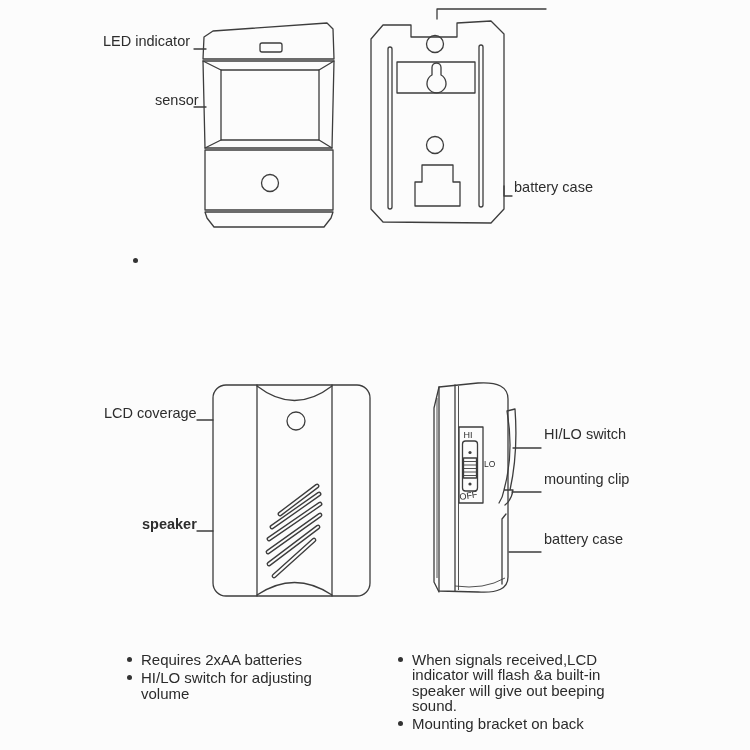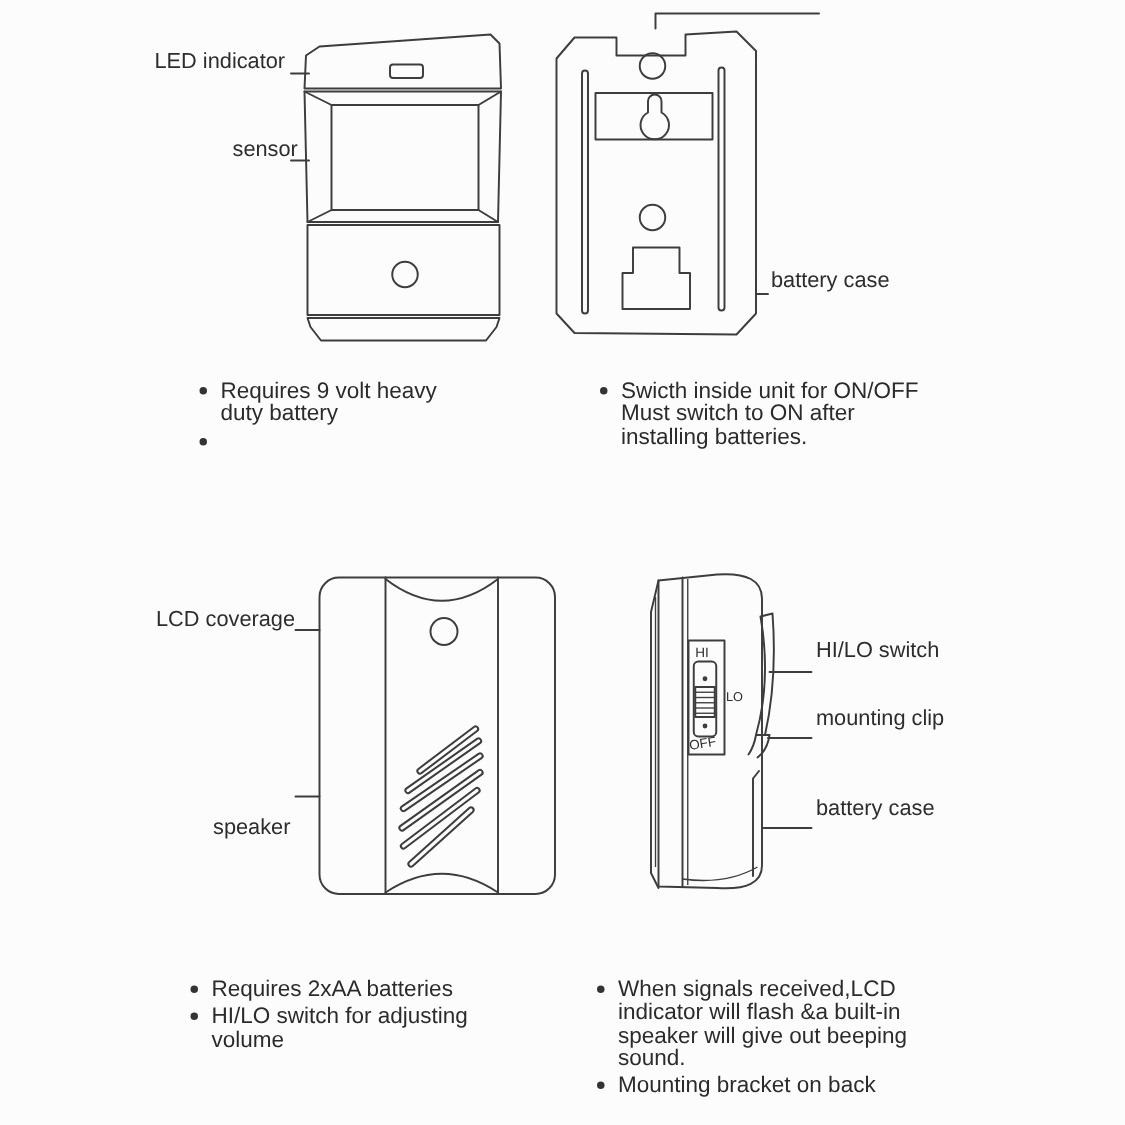--- a/index.html
+++ b/index.html
@@ -113,44 +113,31 @@
     <path class="ln" d="M 197,531 H 213"></path>
     <path class="ln" d="M 513,448 H 541"></path>
     <path class="ln" d="M 512,492 H 541"></path>
     <path class="ln" d="M 509,552 H 541"></path>
   </svg>
 
   <div class="label" style="left:103px; top:33px;">LED indicator</div>
   <div class="label" style="left:155px; top:92px;">sensor</div>
   <div class="label" style="left:514px; top:179px;">battery case</div>
   <div class="label" style="left:104px; top:405px;">LCD coverage</div>
-  <div class="label" style="left:142px; top:544px;">speaker</div>
+  <div class="label" style="left:142px; top:516px;font-weight:bold;">speaker</div>
   <div class="label" style="left:544px; top:426px;">HI/LO switch</div>
   <div class="label" style="left:544px; top:471px;text-align:center;">mounting clip</div>
   <div class="label" style="left:544px; top:531px;">battery case</div>
 
   <div class="bullets" style="left:133px; top:253px; width:265px;">
     <div class="bullet-item">
       <span class="bullet-dot"></span>
-      <span class="bullet-text">Requires 9 volt heavy
-duty battery</span>
-    </div>
-    <div class="bullet-item">
-      <span class="bullet-dot"></span>
     </div>
   </div>
 
-  <div class="bullets" style="left:400px; top:253px; width:250px;">
-    <div class="bullet-item">
-      <span class="bullet-dot"></span>
-      <span class="bullet-text">Swicth inside unit for ON/OFF
-Must switch to ON after
-installing batteries.</span>
-    </div>
-  </div>
 
   <div class="bullets" style="left:127px; top:652px; width:250px;">
     <div class="bullet-item">
       <span class="bullet-dot"></span>
       <span class="bullet-text">Requires 2xAA batteries</span>
     </div>
     <div class="bullet-item">
       <span class="bullet-dot"></span>
       <span class="bullet-text">HI/LO switch for adjusting
 volume</span>

